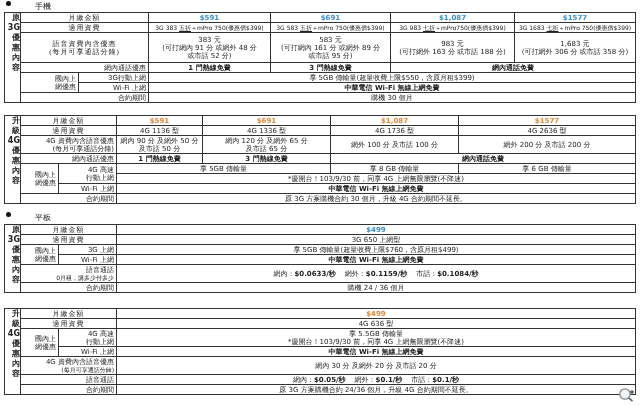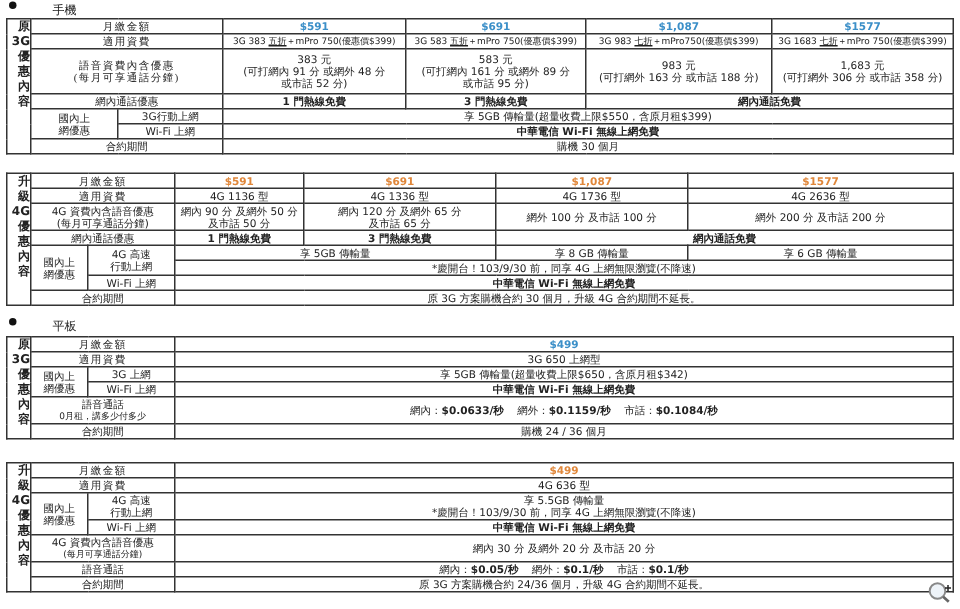--- a/index.html
+++ b/index.html
@@ -4,21 +4,21 @@
 <style>
   html,body{margin:0;padding:0;background:#fff;}
   body{width:640px;height:406px;position:relative;overflow:hidden;font-family:"DejaVu Sans","Liberation Sans",sans-serif;color:#222;font-size:7px;}
   .sec-title{position:absolute;left:6px;font-size:8px;display:flex;align-items:flex-start;gap:24px;}
   .bullet{display:inline-block;width:5px;height:5px;border-radius:50%;background:#111;}
   table{position:absolute;border-collapse:collapse;table-layout:fixed;left:4px;width:631px;}
   td{border:1px solid #333;padding:0 2px;text-align:center;vertical-align:middle;line-height:8px;height:9px;white-space:nowrap;overflow:hidden;}
   table.outer{border:1.6px solid #111;}
   .side{font-weight:bold;font-size:8px;line-height:10px;white-space:normal;width:14px;padding:0;text-align:right;}
   .lbl{letter-spacing:1px;font-family:Liberation Serif, serif;}
-  .left{text-align:center;}
+  .left{text-align:right;}
   .b{font-weight:bold;}
   .blue{color:#3b8fc8;font-weight:bold;}
   .orange{color:#e0873a;font-weight:bold;}
   .small{font-size:6px;}
   .u{text-decoration:underline;}
   .zoom-btn{position:absolute;right:4px;bottom:3px;width:18px;height:16px;}
 </style>
 </head>
 <body>
 
@@ -198,21 +198,21 @@
   <tr>
     <td colspan="2" class="lbl">適用資費</td>
     <td>3G 650 上網型</td>
   </tr>
   <tr>
     <td rowspan="2" class="left">
           <div>國內上</div>
           <div>網優惠</div>
         </td>
     <td class="left">3G 上網</td>
-    <td>享 5GB 傳輸量(超量收費上限$650，含原月租$342)</td>
+    <td>享 5GB 傳輸量(超量收費上限$760，含原月租$499)</td>
   </tr>
   <tr>
     <td class="left">Wi-Fi 上網</td>
     <td class="b">中華電信 Wi-Fi 無線上網免費</td>
   </tr>
   <tr style="height:18px;">
     <td colspan="2" class="left">
           <div>語音通話</div>
           <div class="small">0月租，講多少付多少</div>
         </td>

